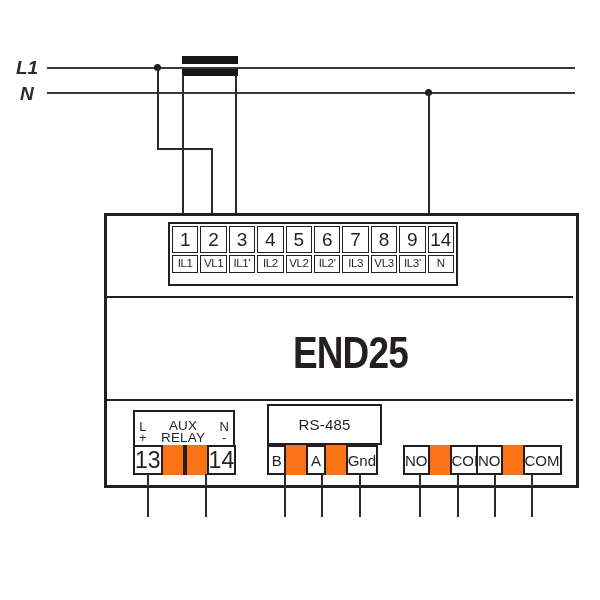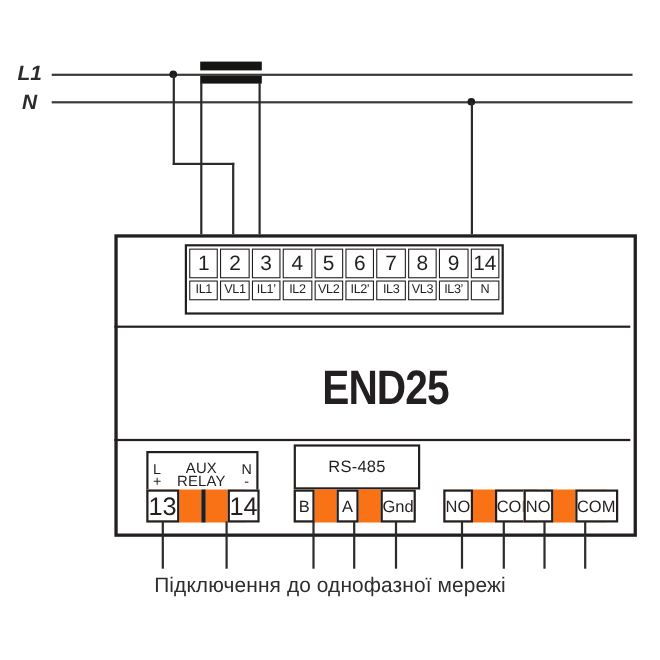--- a/index.html
+++ b/index.html
@@ -143,15 +143,14 @@
   <div class="vwire" style="left:147px;top:474px;height:43px;"></div>
   <div class="vwire" style="left:205px;top:474px;height:43px;"></div>
   <div class="vwire" style="left:284px;top:474px;height:43px;"></div>
   <div class="vwire" style="left:321px;top:474px;height:43px;"></div>
   <div class="vwire" style="left:359px;top:474px;height:43px;"></div>
   <div class="vwire" style="left:419px;top:474px;height:43px;"></div>
   <div class="vwire" style="left:457px;top:474px;height:43px;"></div>
   <div class="vwire" style="left:494px;top:474px;height:43px;"></div>
   <div class="vwire" style="left:531px;top:474px;height:43px;"></div>
 
-  <div class="caption">Підключення до однофазної мережі</div>
 
 </div>
 
 </body></html>

